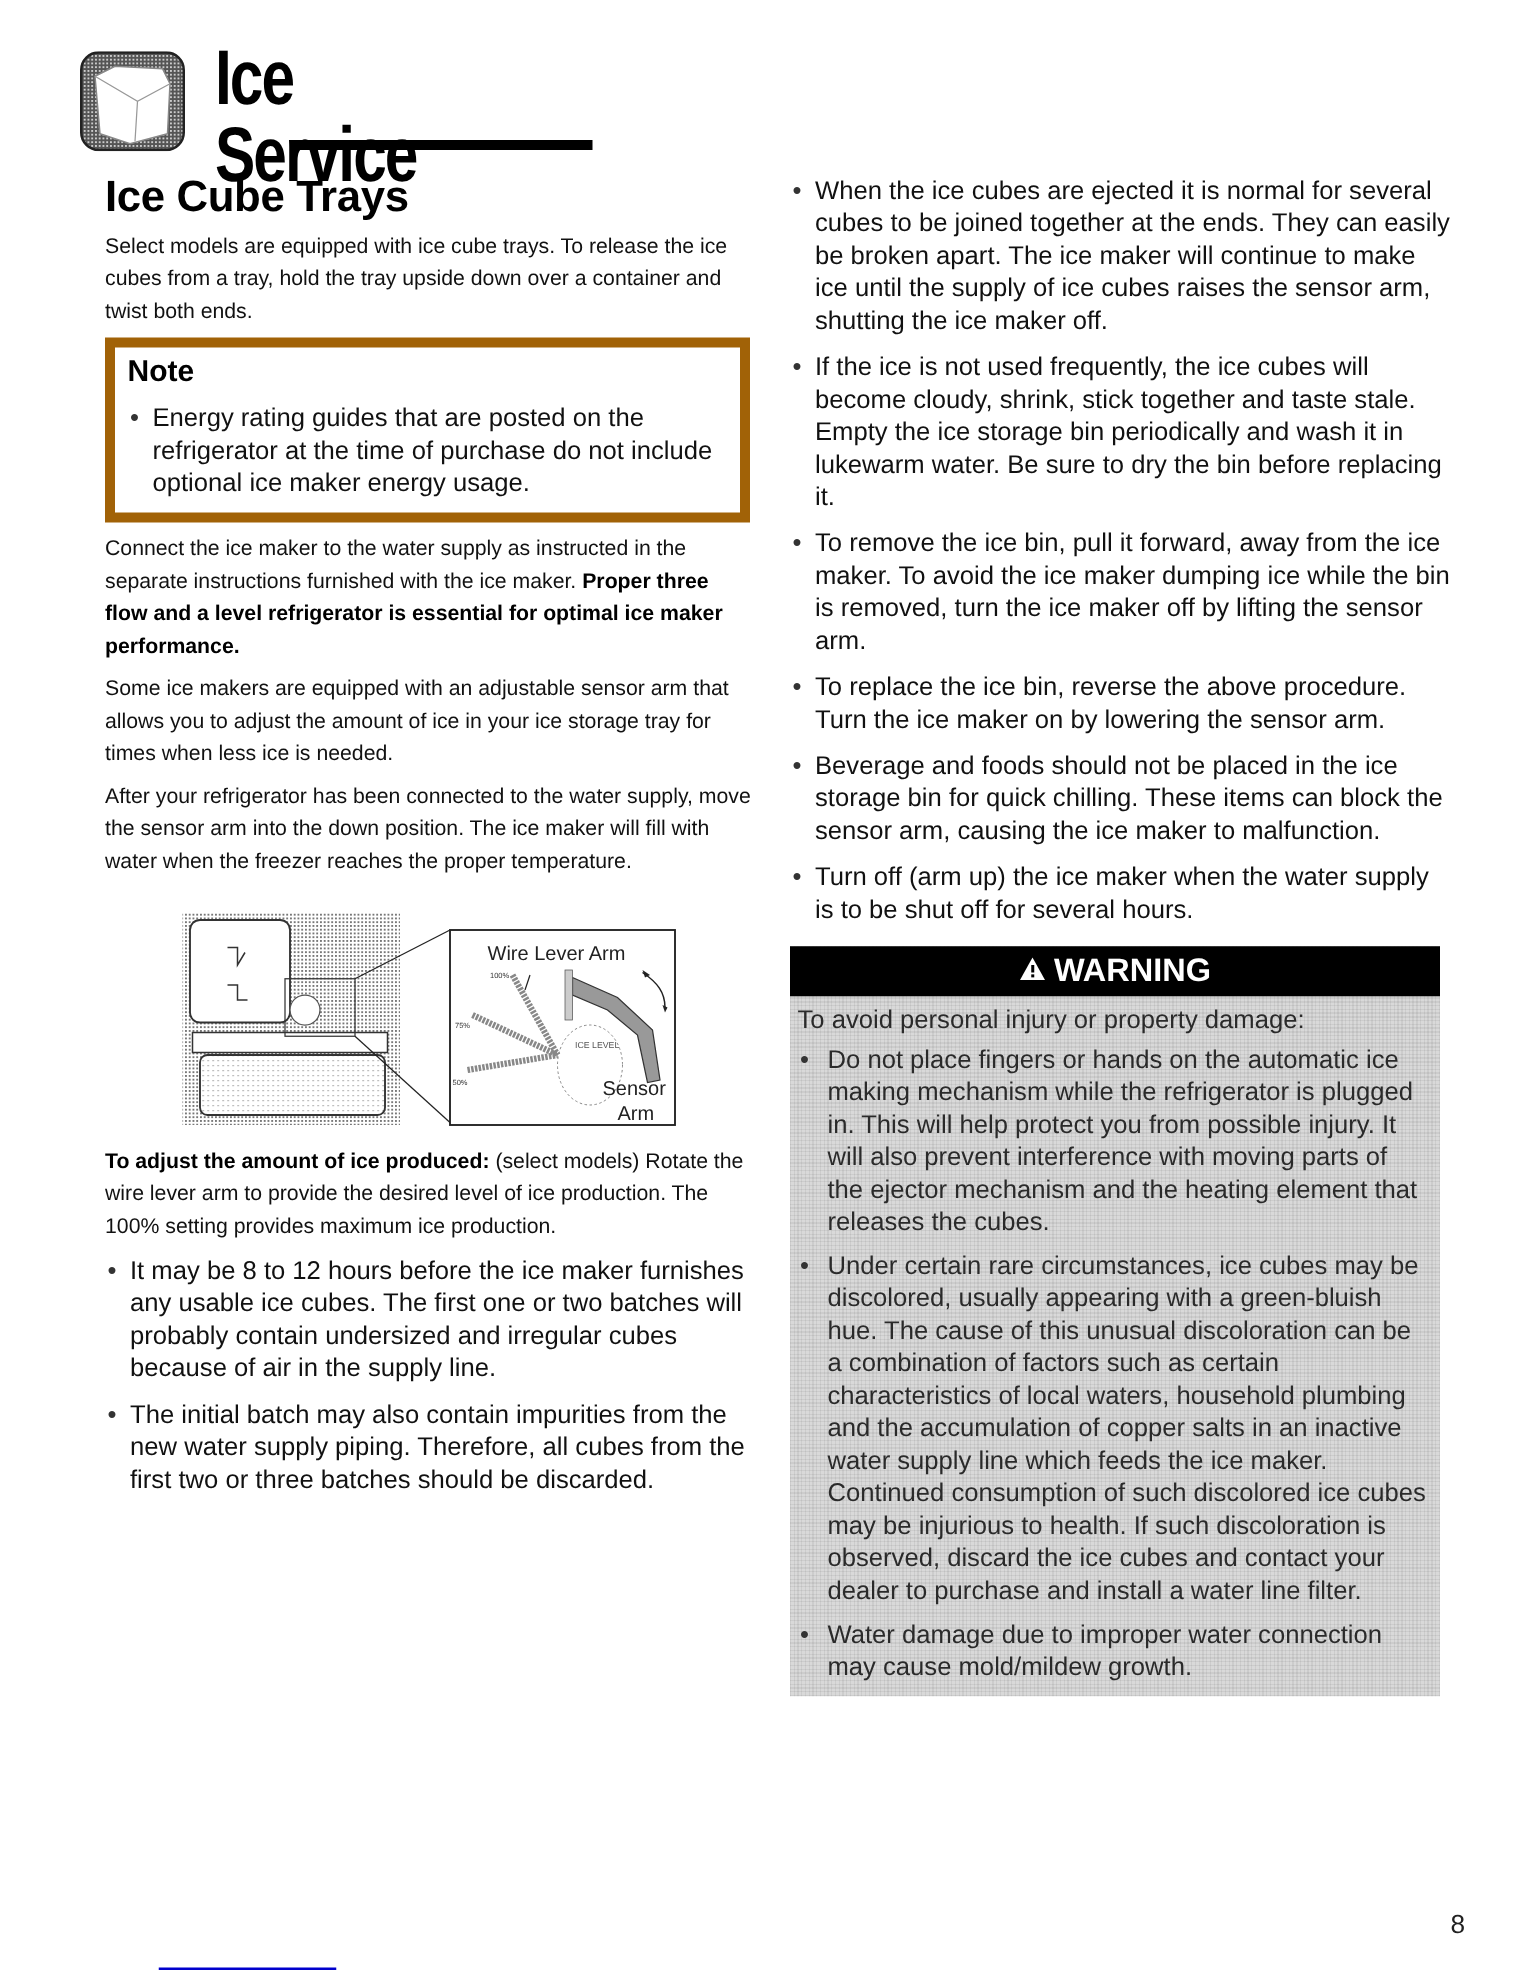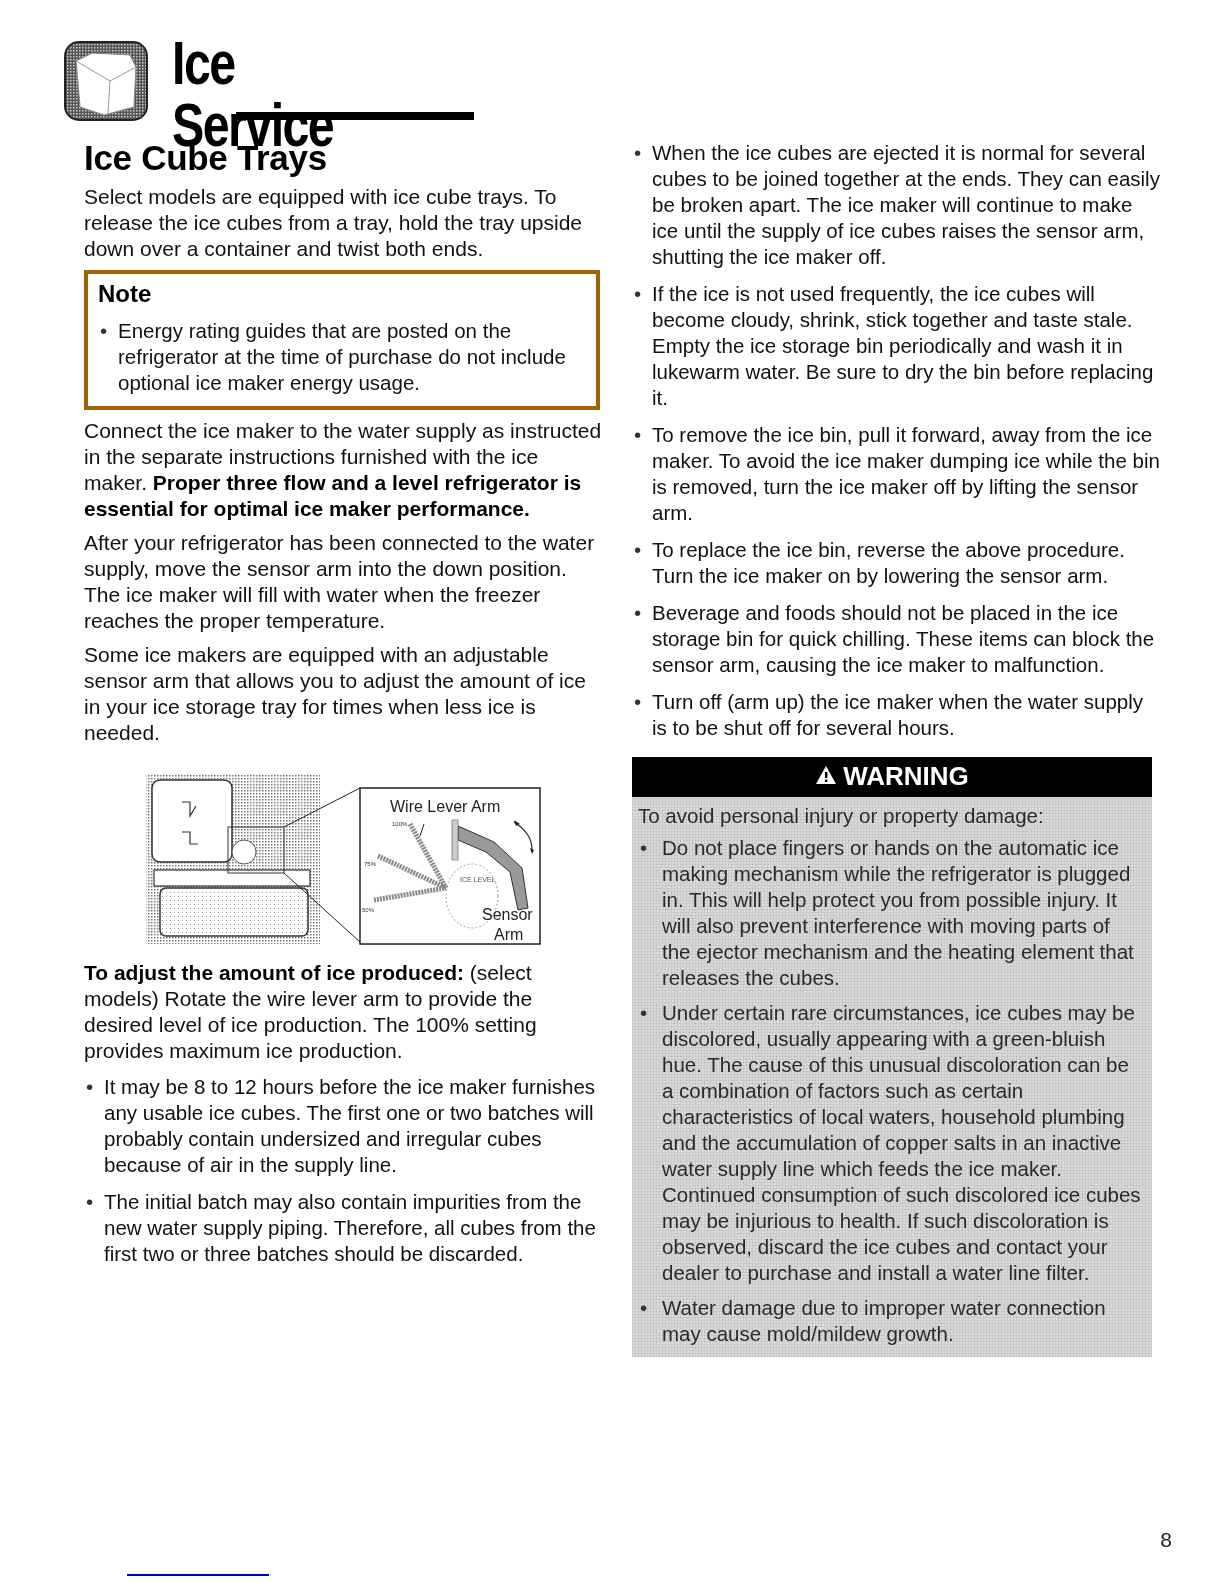--- a/index.html
+++ b/index.html
@@ -9,24 +9,24 @@
   .header { position: absolute; left: 64px; top: 36px; width: 360px; height: 86px; }
   .header-icon { position: absolute; left: 0; top: 5px; width: 84px; height: 80px; }
   .header-title { position: absolute; left: 108px; top: -4px; font-family: "Liberation Sans", sans-serif; font-weight: bold; font-size: 62px; letter-spacing: -2px; transform: scaleX(0.78); transform-origin: left top; color: #000; line-height: 1; }
   .header-rule { position: absolute; left: 172px; top: 76px; width: 238px; height: 8px; background: #000; }
 
   .col-left { position: absolute; left: 84px; top: 138px; width: 520px; }
   .col-right { position: absolute; left: 632px; top: 140px; width: 530px; }
 
   h2.section { font-family: "Liberation Sans", sans-serif; font-weight: bold; font-size: 35px; color: #000; line-height: 1.15; letter-spacing: -0.3px; }
   h2.section .opt { font-size: 24px; }
-  p.body { font-size: 21px; line-height: 26px; color: #111; margin-top: 6px; }
+  p.body { font-size: 17px; line-height: 26px; color: #111; margin-top: 6px; }
   p.body b { font-weight: bold; color: #000; }
 
-  .note-box { border: 4px solid #a16207; padding: 6px 14px 10px 10px; margin-top: 8px; width: 516px; }
+  .note-box { border: 8px solid #a16207; padding: 6px 14px 10px 10px; margin-top: 8px; width: 516px; }
   .note-title { font-weight: bold; font-size: 24px; color: #000; margin-bottom: 10px; }
 
   ul.bullets { list-style: none; }
   ul.bullets li { position: relative; padding-left: 20px; font-size: 20.5px; line-height: 26px; color: #111; margin-bottom: 11px; }
   ul.bullets li::before { content: "•"; position: absolute; left: 2px; top: 0; color: #333; }
 
   .figure { position: relative; width: 400px; height: 190px; margin: 14px 0 10px 58px; }
 
   .warning { position: relative; width: 520px; margin-left: 0; margin-top: 16px;
     background-color: #d9d9d9;
@@ -68,22 +68,22 @@
   <div class="note-box">
     <div class="note-title">Note</div>
     <ul class="bullets">
       <li style="margin-bottom:0;">Energy rating guides that are posted on the refrigerator at the time of purchase do not include optional ice maker energy usage.</li>
     </ul>
   </div>
 
   <p class="body" style="margin-top:8px;">
     <span>Connect the ice maker to the water supply as instructed in the separate instructions furnished with the ice maker. </span><b>Proper three flow and a level refrigerator is essential for optimal ice maker performance.</b>
   </p>
+  <p class="body" style="margin-top:8px;">Some ice makers are equipped with an adjustable sensor arm that allows you to adjust the amount of ice in your ice storage tray for times when less ice is needed.</p>
   <p class="body" style="margin-top:8px;">After your refrigerator has been connected to the water supply, move the sensor arm into the down position. The ice maker will fill with water when the freezer reaches the proper temperature.</p>
-  <p class="body" style="margin-top:8px;">Some ice makers are equipped with an adjustable sensor arm that allows you to adjust the amount of ice in your ice storage tray for times when less ice is needed.</p>
 
   <div class="figure">
     <svg width="400" height="190" viewBox="0 0 400 190">
       <defs>
         <pattern id="dots" width="3" height="3" patternUnits="userSpaceOnUse">
           <rect width="3" height="3" fill="#fff"></rect>
           <rect width="1.5" height="1.5" fill="#777"></rect>
         </pattern>
         <pattern id="dots2" width="4" height="4" patternUnits="userSpaceOnUse">
           <rect width="4" height="4" fill="#fff"></rect>

